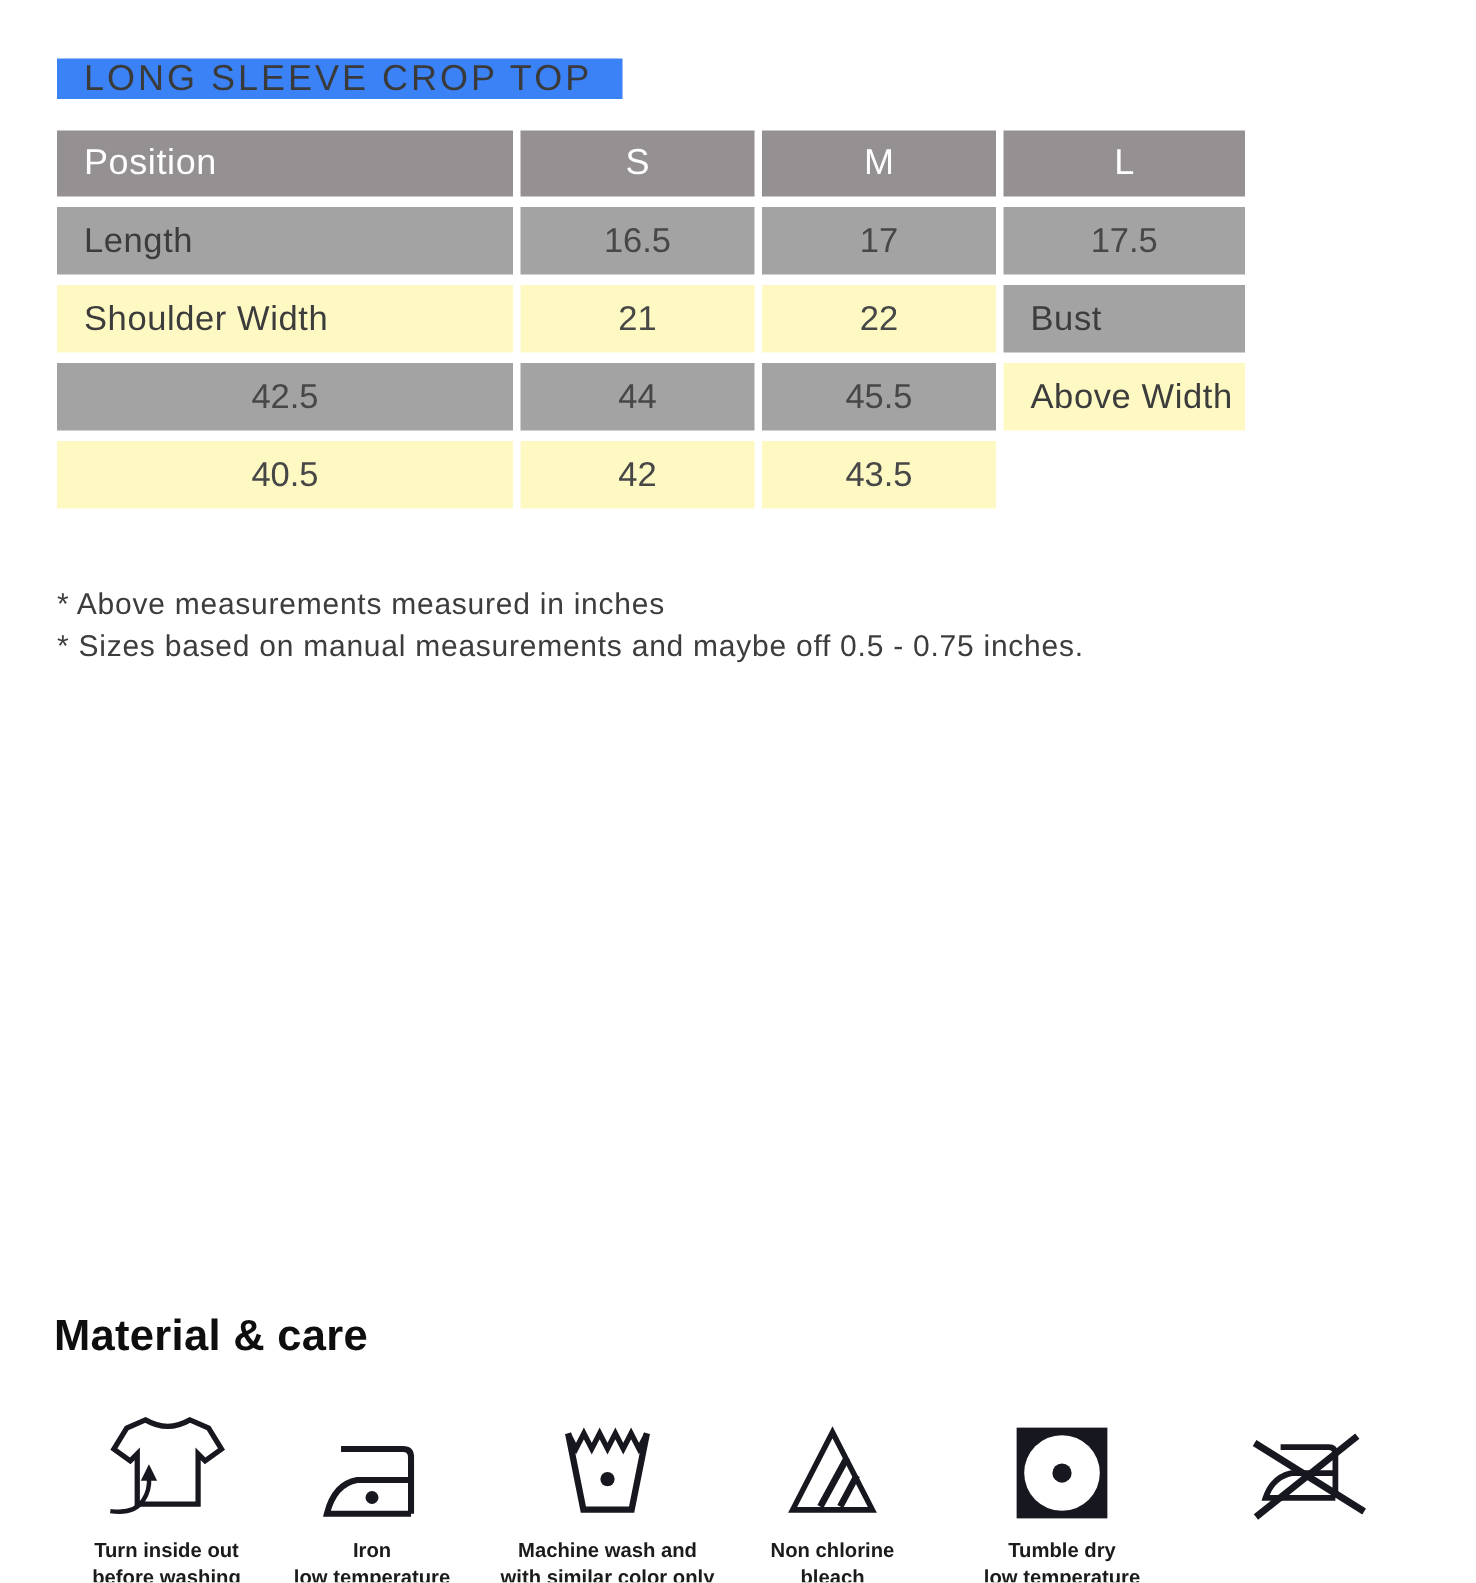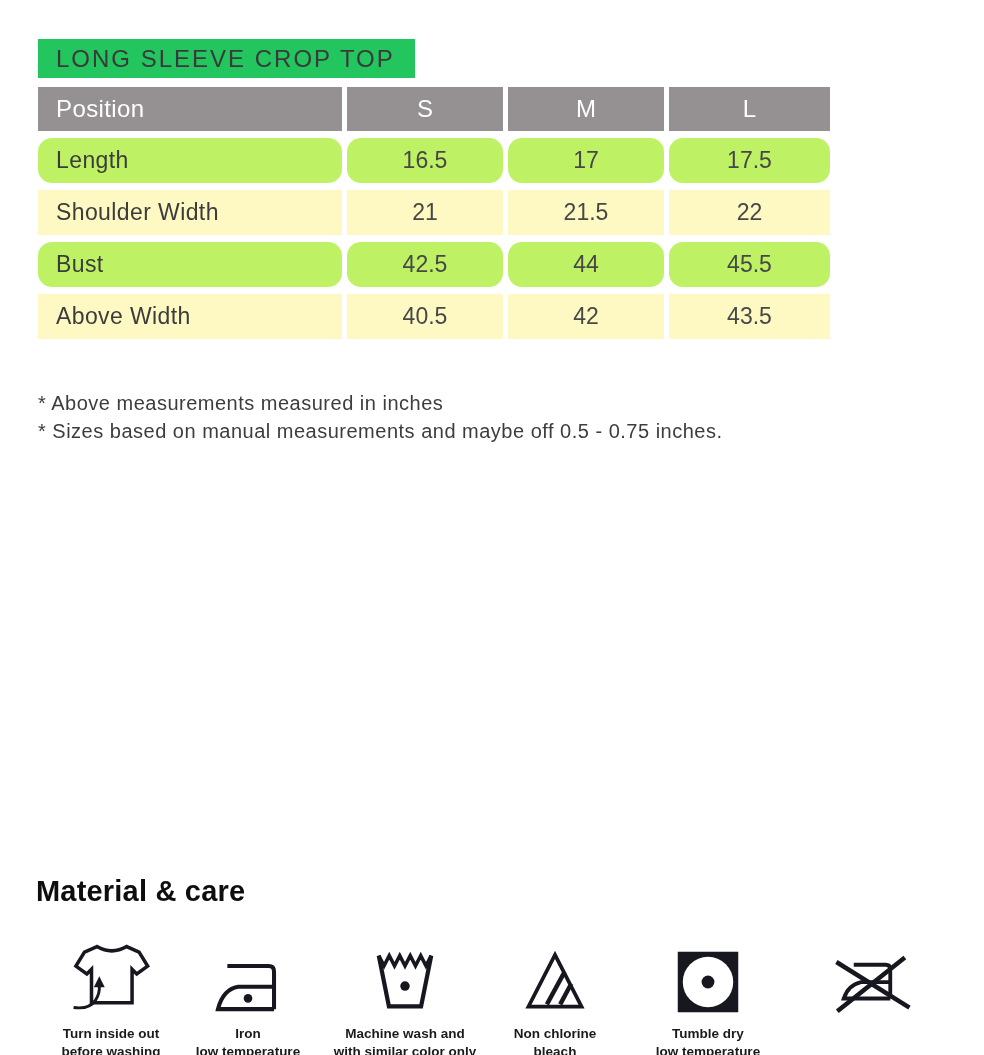--- a/index.html
+++ b/index.html
@@ -4,40 +4,40 @@
 <style>
   * { margin:0; padding:0; box-sizing:border-box; }
   html,body { background:#ffffff; }
   .page {
     position:relative; width:984px; height:1055px; background:#ffffff;
     font-family:"Liberation Sans", sans-serif; overflow:hidden;
   }
 
   
   .title-box {
-    position:absolute; left:38px; top:39px; width:377px; height:39px;
-    background:#22c55e; color:#3a3a3a; font-size:24px; letter-spacing:2px;
+    position:absolute; left:38px; top:39px; width:377px; height:27px;
+    background:#3b82f6; color:#3a3a3a; font-size:24px; letter-spacing:2px;
     display:flex; align-items:center; padding-left:18px;
   }
 
   
   .size-table {
     position:absolute; left:38px; top:87px;
     display:grid;
     grid-template-columns:304px 156px 156px 161px;
     grid-template-rows:44px 45px 45px 45px 45px;
     column-gap:5px; row-gap:7px;
   }
   .cell {
     display:flex; align-items:center; justify-content:center;
     font-size:23px; color:#474747;
   }
   .cell.label { justify-content:flex-start; padding-left:18px; color:#3c3c3c; letter-spacing:0.4px; }
   .cell.head  { background:#959091; color:#ffffff; font-size:24px; }
-  .row-gray   { background:#bef264;border-radius:14px; }
+  .row-gray   { background:#a3a3a3; }
   .row-light  { background:#fef9c3; }
 
   
   .notes {
     position:absolute; left:38px; top:353px;
     font-size:20px; color:#3d3d3d; line-height:28px; letter-spacing:0.5px;margin-top:36px;
   }
 
   
   .care-heading {
@@ -69,21 +69,20 @@
     <div class="cell head">M</div>
     <div class="cell head">L</div>
 
     <div class="cell label row-gray">Length</div>
     <div class="cell row-gray">16.5</div>
     <div class="cell row-gray">17</div>
     <div class="cell row-gray">17.5</div>
 
     <div class="cell label row-light">Shoulder Width</div>
     <div class="cell row-light">21</div>
-    <div class="cell row-light">21.5</div>
     <div class="cell row-light">22</div>
 
     <div class="cell label row-gray">Bust</div>
     <div class="cell row-gray">42.5</div>
     <div class="cell row-gray">44</div>
     <div class="cell row-gray">45.5</div>
 
     <div class="cell label row-light">Above Width</div>
     <div class="cell row-light">40.5</div>
     <div class="cell row-light">42</div>

